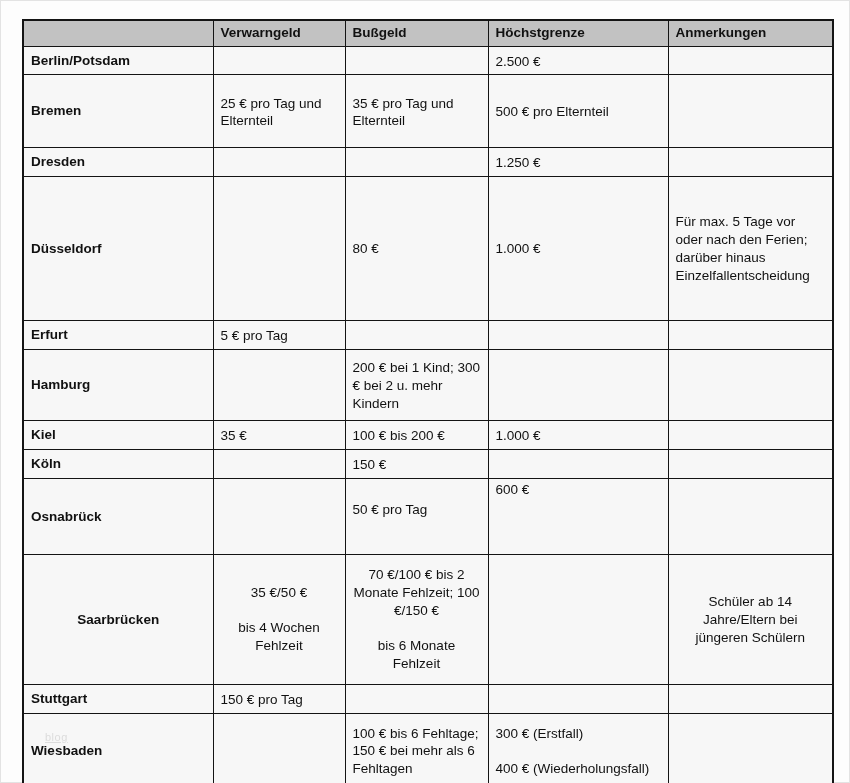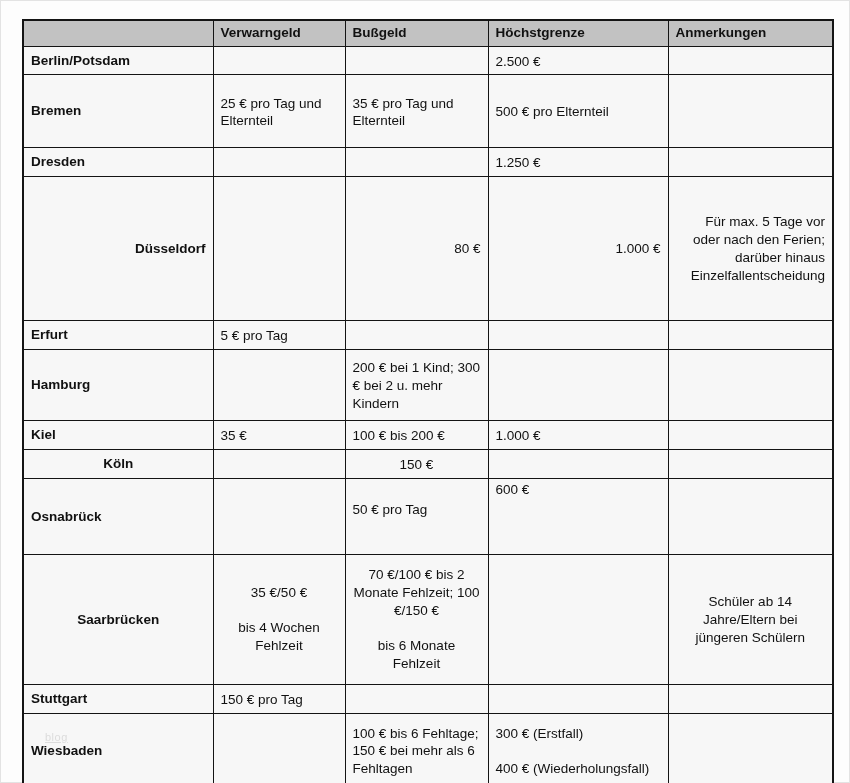--- a/index.html
+++ b/index.html
@@ -80,25 +80,25 @@
     vertical-align: middle;
     padding-top: 6px;
   }
   .stack-line { display: block; }
   .stack-gap { display: block; height: 17px; }
 
   
   tr.r-berlin  td { height: 27px; }
   tr.r-bremen  td { height: 73px; }
   tr.r-dresden td { height: 27px; }
-  tr.r-duesseldorf td { height: 144px; text-align: right; }
+  tr.r-duesseldorf td { height: 144px; }
   tr.r-erfurt  td { height: 27px; }
   tr.r-hamburg td { height: 71px; }
   tr.r-kiel    td { height: 27px; }
-  tr.r-koeln   td { height: 27px; text-align: center; }
+  tr.r-koeln   td { height: 27px; }
   tr.r-osnabrueck td { height: 76px; }
   tr.r-saarbruecken td { height: 130px; text-align: center; }
   tr.r-stuttgart td { height: 27px; }
   tr.r-wiesbaden td { height: 76px; }
 
   tr.r-duesseldorf td.notes,
   tr.r-saarbruecken td.notes {
     vertical-align: middle;
   }
   tr.r-osnabrueck td.fine,

